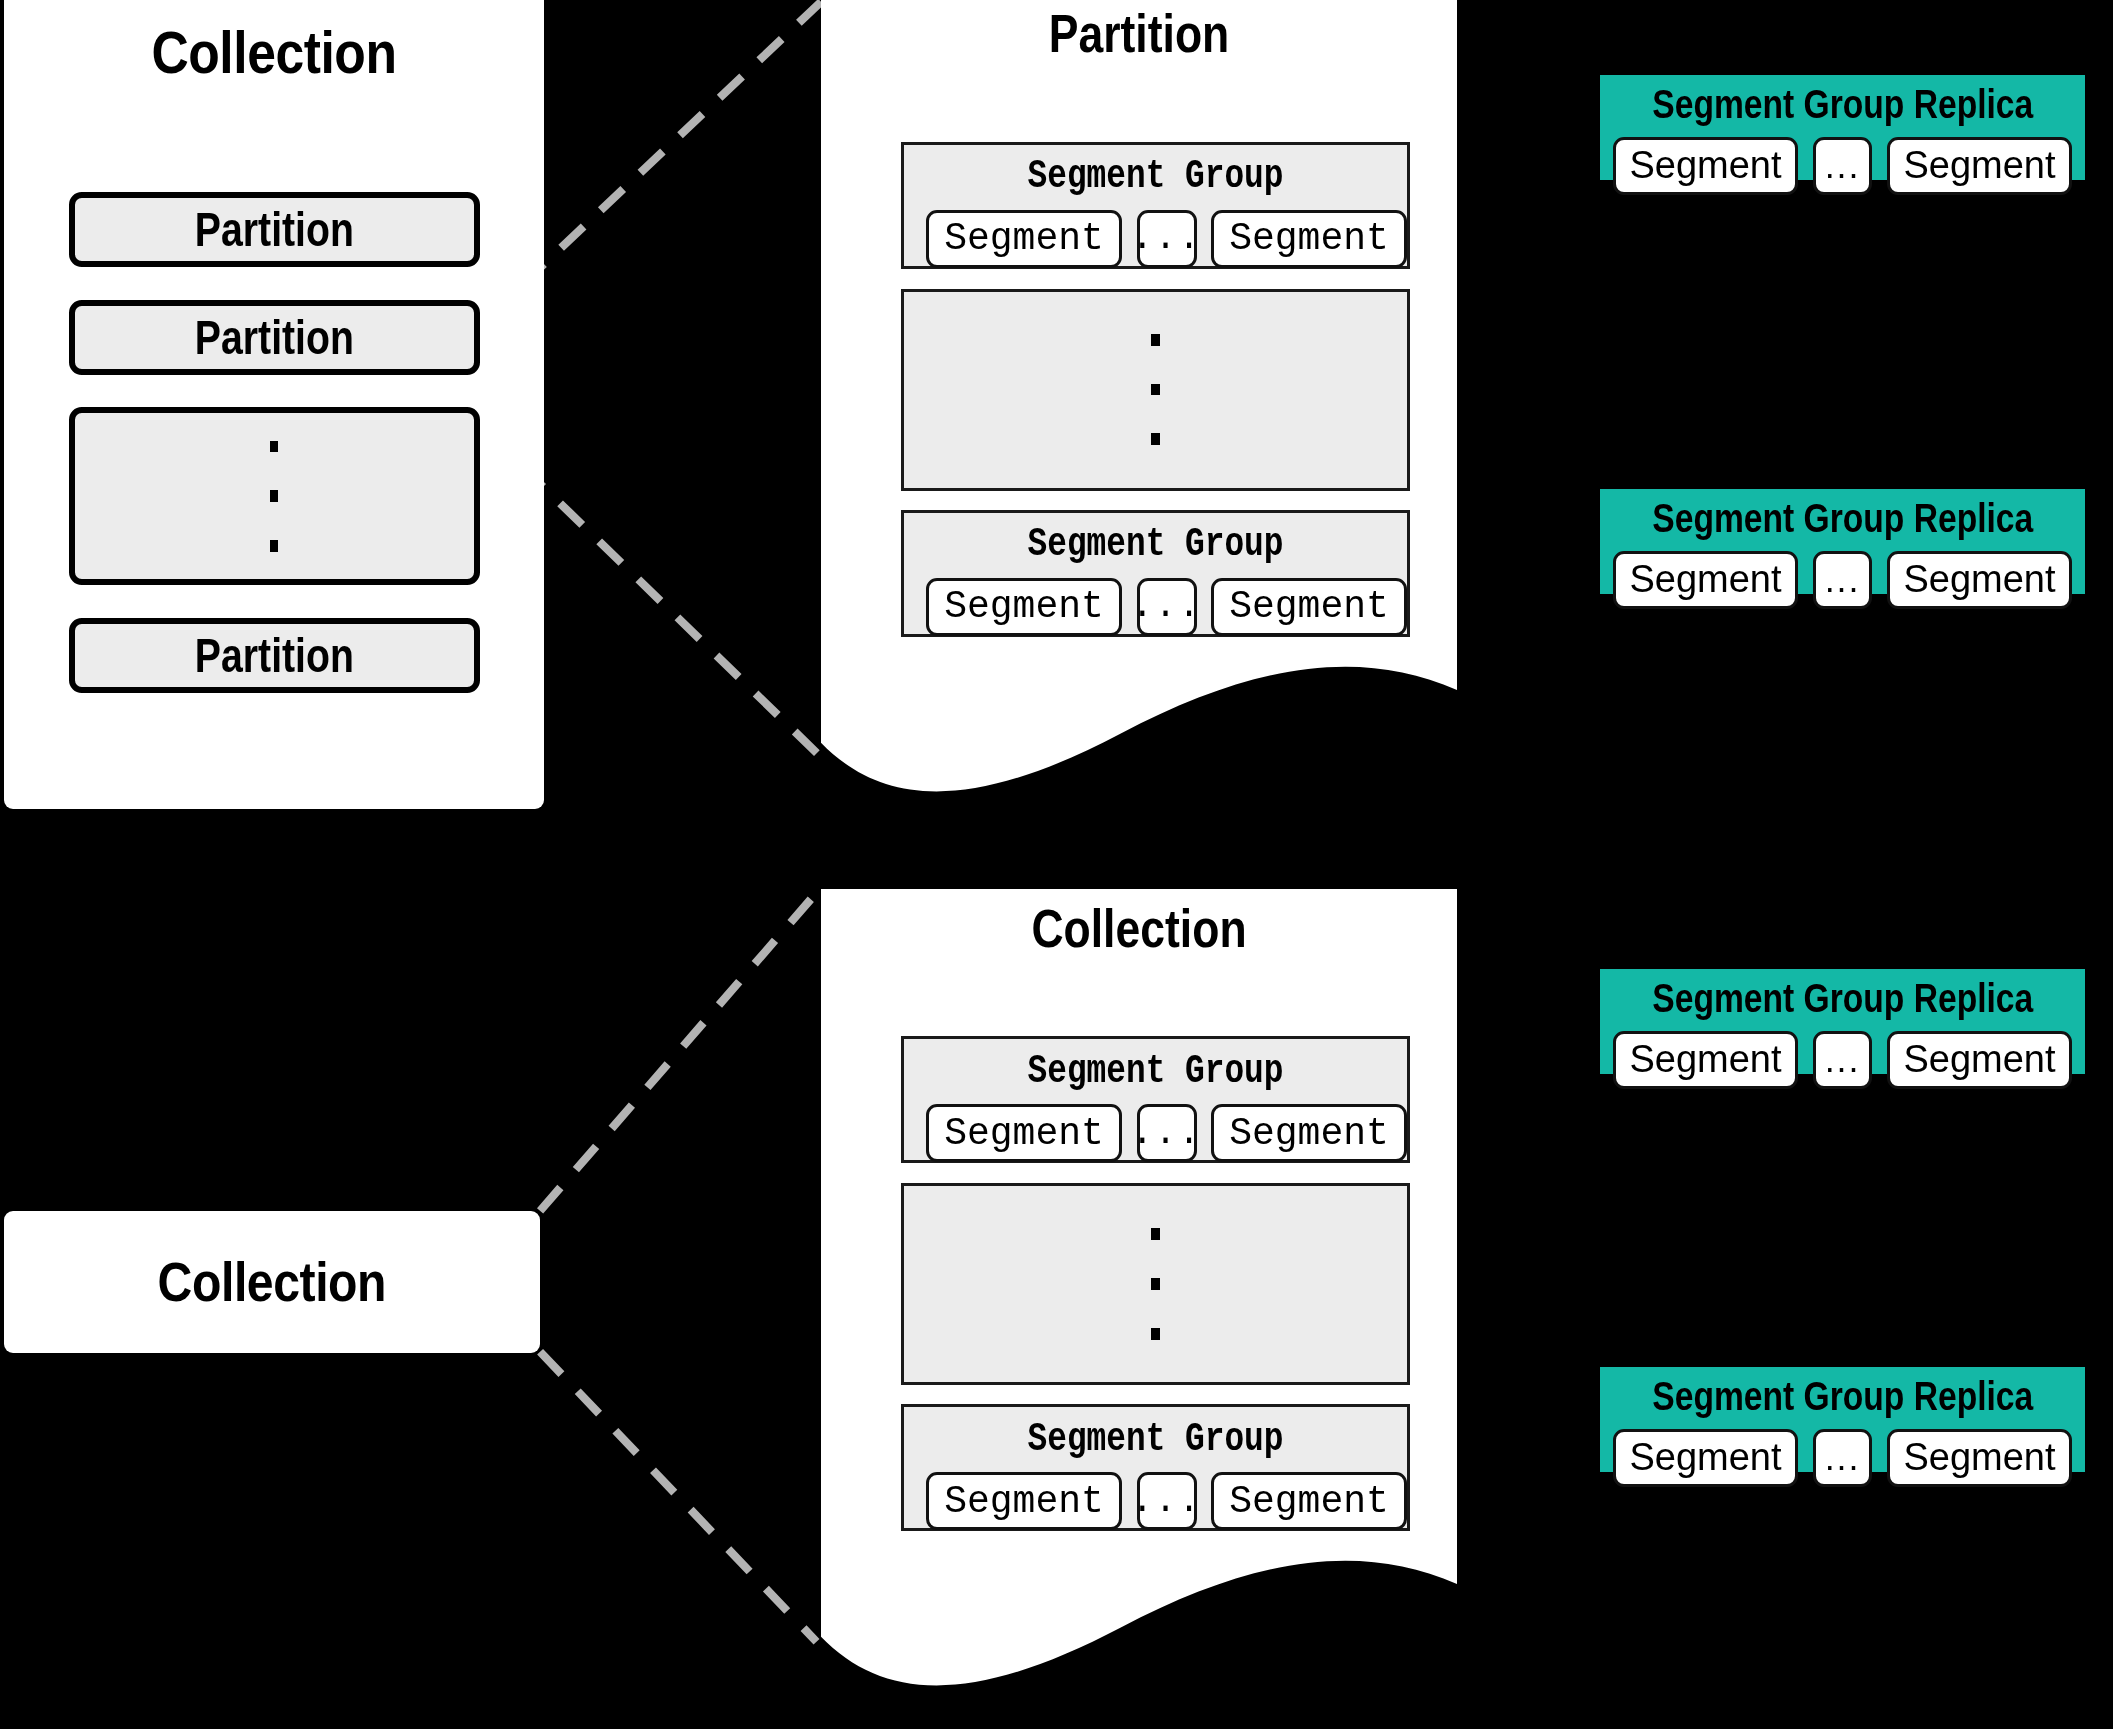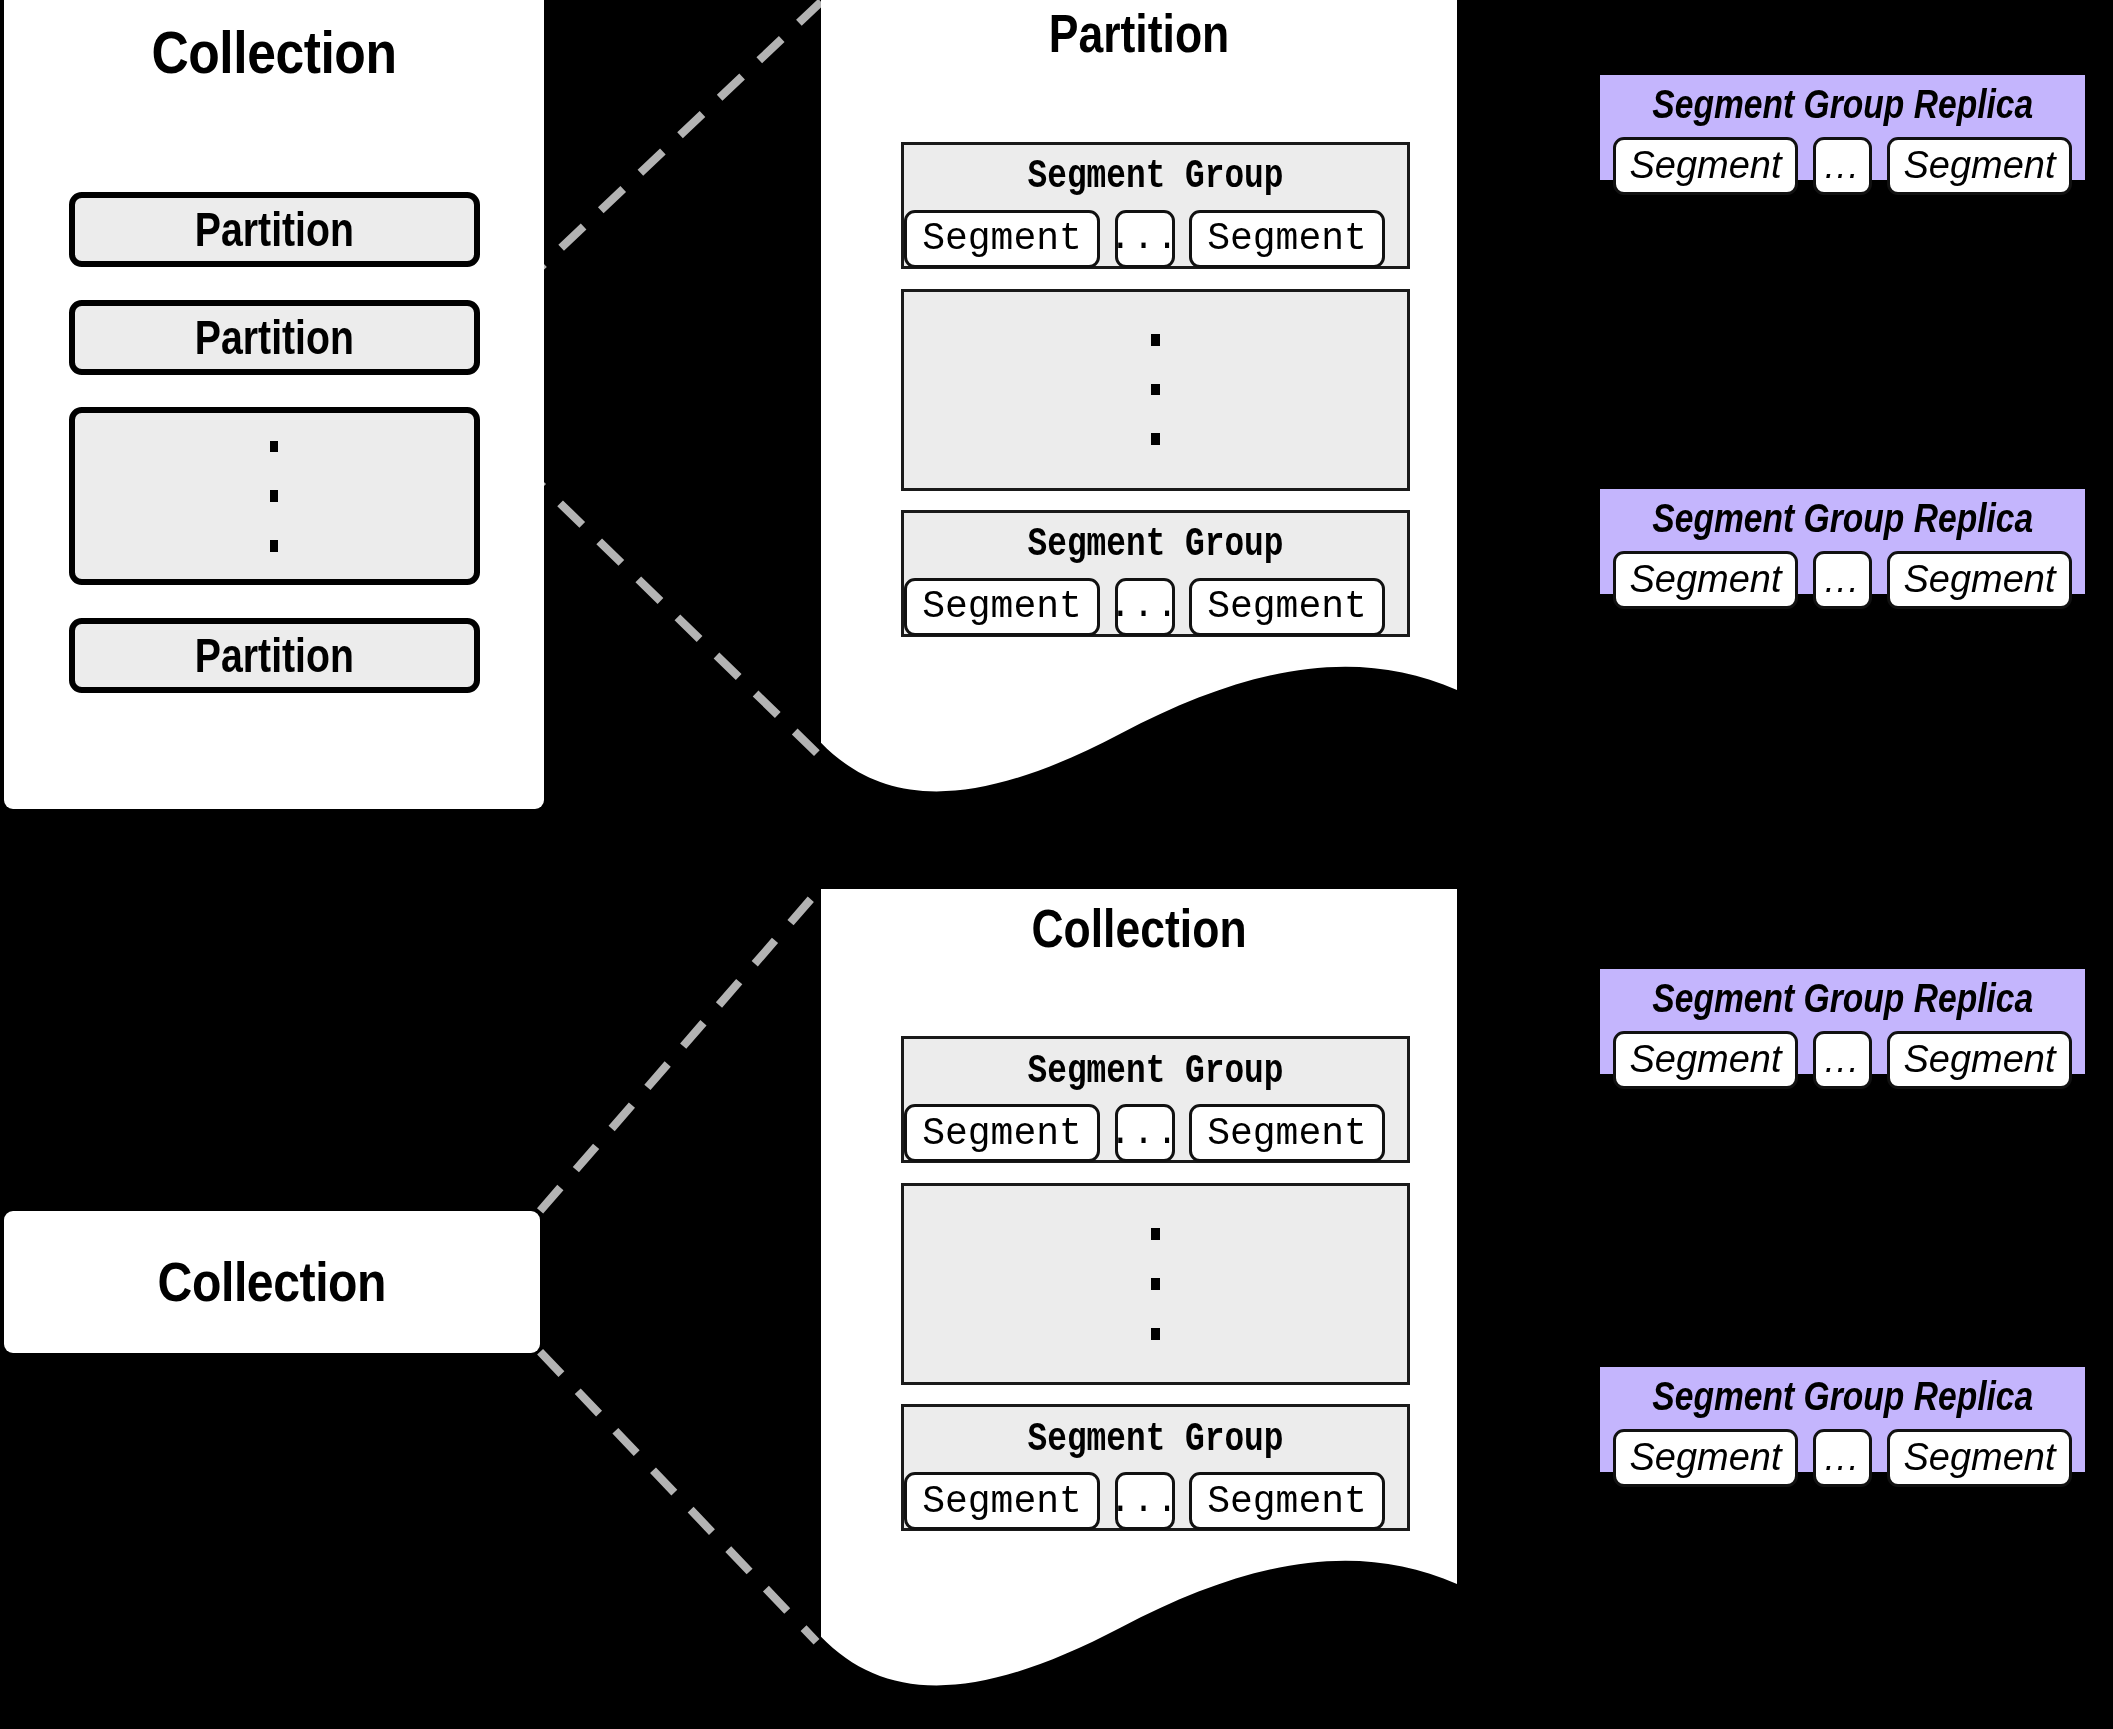--- a/index.html
+++ b/index.html
@@ -109,21 +109,21 @@
     font-size: 40px;
     color: #000000;
     line-height: 1;
     margin-top: 12.7px;
     transform: scaleX(0.82);
     white-space: nowrap;
   }
   .seg-row {
     display: flex;
     align-items: center;
-    justify-content: flex-start;
+    justify-content: flex-end;
     gap: 14.5px;
     margin-top: 12.7px;
   }
   .segment {
     background: #ffffff;
     border: 3.6px solid #111111;
     border-radius: 11px;
     box-sizing: border-box;
     height: 58px;
     display: flex;
@@ -144,24 +144,23 @@
     border: 3.6px solid #1a1a1a;
     box-sizing: border-box;
     display: flex;
     align-items: center;
     justify-content: center;
   }
 
   
   .replica {
     position: absolute;
-    background: #c4b5fd;
+    background: #14b8a6;
     box-sizing: border-box;
     padding: 9px 12.7px 12.7px 12.7px;
-    font-style: italic;
   }
   .replica-title {
     text-align: center;
     font-weight: bold;
     font-size: 40px;
     color: #000000;
     line-height: 1;
     transform: scaleX(0.84);
     white-space: nowrap;
   }

